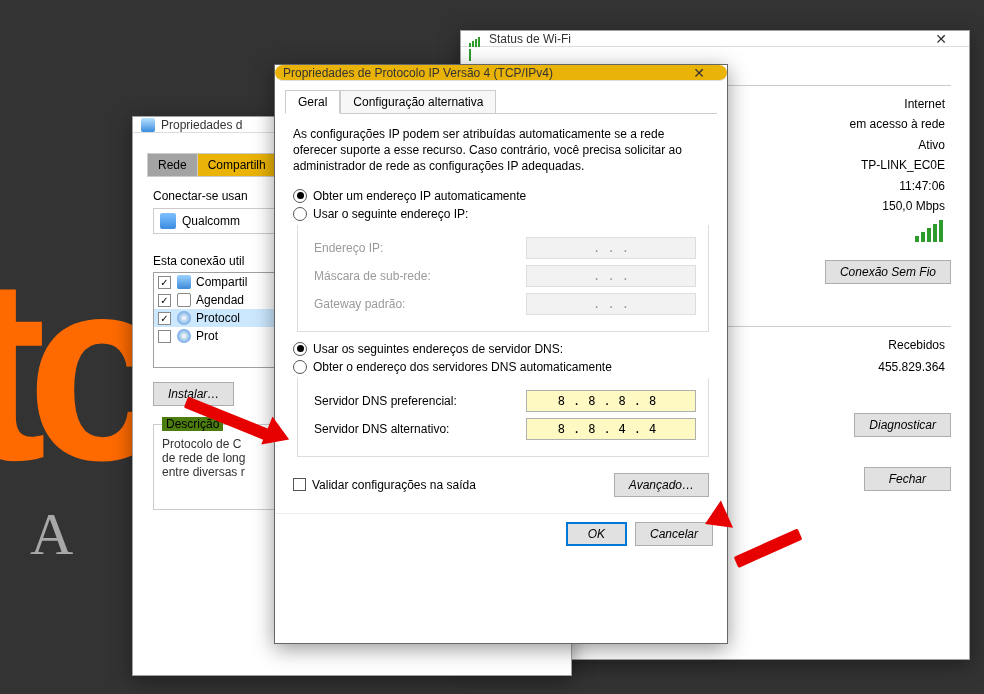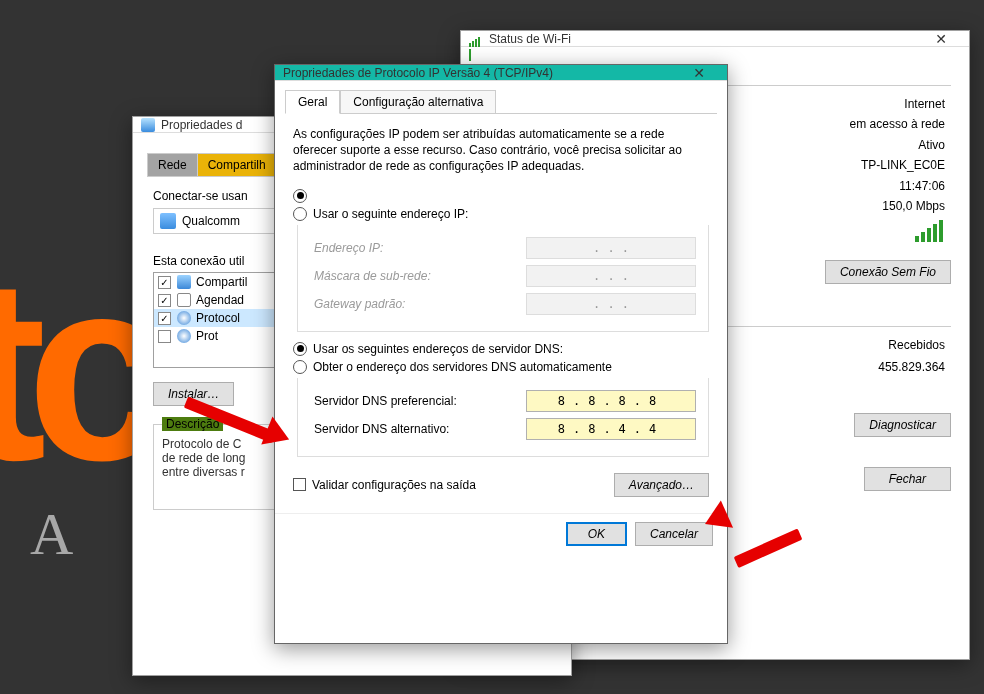--- a/index.html
+++ b/index.html
@@ -43,35 +43,35 @@
 .chk { width:13px; height:13px; border:1px solid #888; margin-right:6px; display:inline-flex; align-items:center; justify-content:center; font-size:10px; background:#fff;}
 .mini-icon { width:14px; height:14px; margin-right:5px; }
 .mi-mon{ background:linear-gradient(#9cd3ff,#3c88d8); border-radius:2px;}
 .mi-cal{ background:#fff; border:1px solid #888; border-radius:2px;}
 .mi-net{ background:radial-gradient(#fff,#3c88d8); border-radius:50%;}
 .descbox { border:1px solid #ccc; padding:8px; background:#fff; margin-top:8px;}
 .descbox .legend{ position:relative; top:-16px; background:#4d7c0f; padding:0 4px; display:inline-block;}
 
 
 .win-ip { left: 274px; top: 64px; width: 454px; height: 580px; z-index: 3; border:1px solid #666;}
-.win-ip .titlebar { background:#14b8a6; }
+.win-ip .titlebar { background:#eab308;border-radius:15px; }
 .win-ip .tabstrip2 { display:flex; border-bottom:1px solid #ccc; margin:8px 10px 0 10px;}
 .win-ip .tab2 { padding:4px 12px; border:1px solid #ccc; border-bottom:1px solid #fff; background:#fff; position:relative; top:1px; cursor:pointer;}
 .win-ip .tab2.inactive { border-bottom:1px solid #ccc; background:#f7f7f7;}
 .ip-body { padding: 12px 18px 8px 18px; }
 .ip-help { margin-bottom: 14px; line-height: 1.35;}
 .radio { width:14px; height:14px; border:1px solid #555; border-radius:50%; display:inline-flex; align-items:center; justify-content:center; margin-right:6px; vertical-align:middle;}
 .radio.sel::after { content:""; width:7px; height:7px; background:#000; border-radius:50%;}
 .radiolabel { display:flex; align-items:center; margin:4px 0; cursor:pointer;}
 .fieldset { border:1px solid #ddd; border-top:none; padding: 6px 12px 10px 16px; margin-left:4px; margin-bottom:10px;}
 .field-row { display:flex; align-items:center; margin:6px 0;}
 .field-row label { flex:1; }
 .ip-input { width:170px; border:1px solid #b0b0b0; padding:3px 6px; font-family: monospace; letter-spacing: 8px; text-align:center; background:#fef9c3;}
 .ip-input.disabled { background:#f2f2f2; color:#999; border-color:#ddd; letter-spacing:0;}
-.field-row.disabled label { color:#9a9a9a;font-style:italic; }
+.field-row.disabled label { color:#9a9a9a; }
 .chk2 { width:13px;height:13px;border:1px solid #555;margin-right:6px;display:inline-block;vertical-align:middle;}
 .dlg-btns { display:flex; justify-content:flex-end; gap:8px; padding: 8px 14px 12px 14px; border-top:1px solid #eee;}
 .dlg-btns .btn.primary { border:2px solid #0078d7; padding:3px 20px;}
 .adv-row { display:flex; align-items:center; margin:16px 0 8px;}
 .adv-row .left { flex:1; display:flex; align-items:center;}
 
 
 .arrow { position:absolute; z-index:5; }
 
 .bottom-ok-cancel { position:absolute; left:340px; top:650px; z-index:0; display:flex; gap:6px;}
@@ -183,20 +183,21 @@
   </div>
   <div class="tabstrip2">
     <div class="tab2">Geral</div>
     <div class="tab2 inactive">Configuração alternativa</div>
   </div>
   <div class="ip-body">
     <div class="ip-help">As configurações IP podem ser atribuídas automaticamente se a rede oferecer suporte a esse recurso. Caso contrário, você precisa solicitar ao administrador de rede as configurações IP adequadas.</div>
 
     <div class="radiolabel">
       <span class="radio sel"></span>
+      <span>Obter um endereço IP automaticamente</span>
     </div>
     <div class="radiolabel">
       <span class="radio"></span>
       <span>Usar o seguinte endereço IP:</span>
     </div>
     <div class="fieldset">
       <div class="field-row disabled">
         <label>Endereço IP:</label>
         <span class="ip-input disabled"> .   .   . </span>
       </div>

